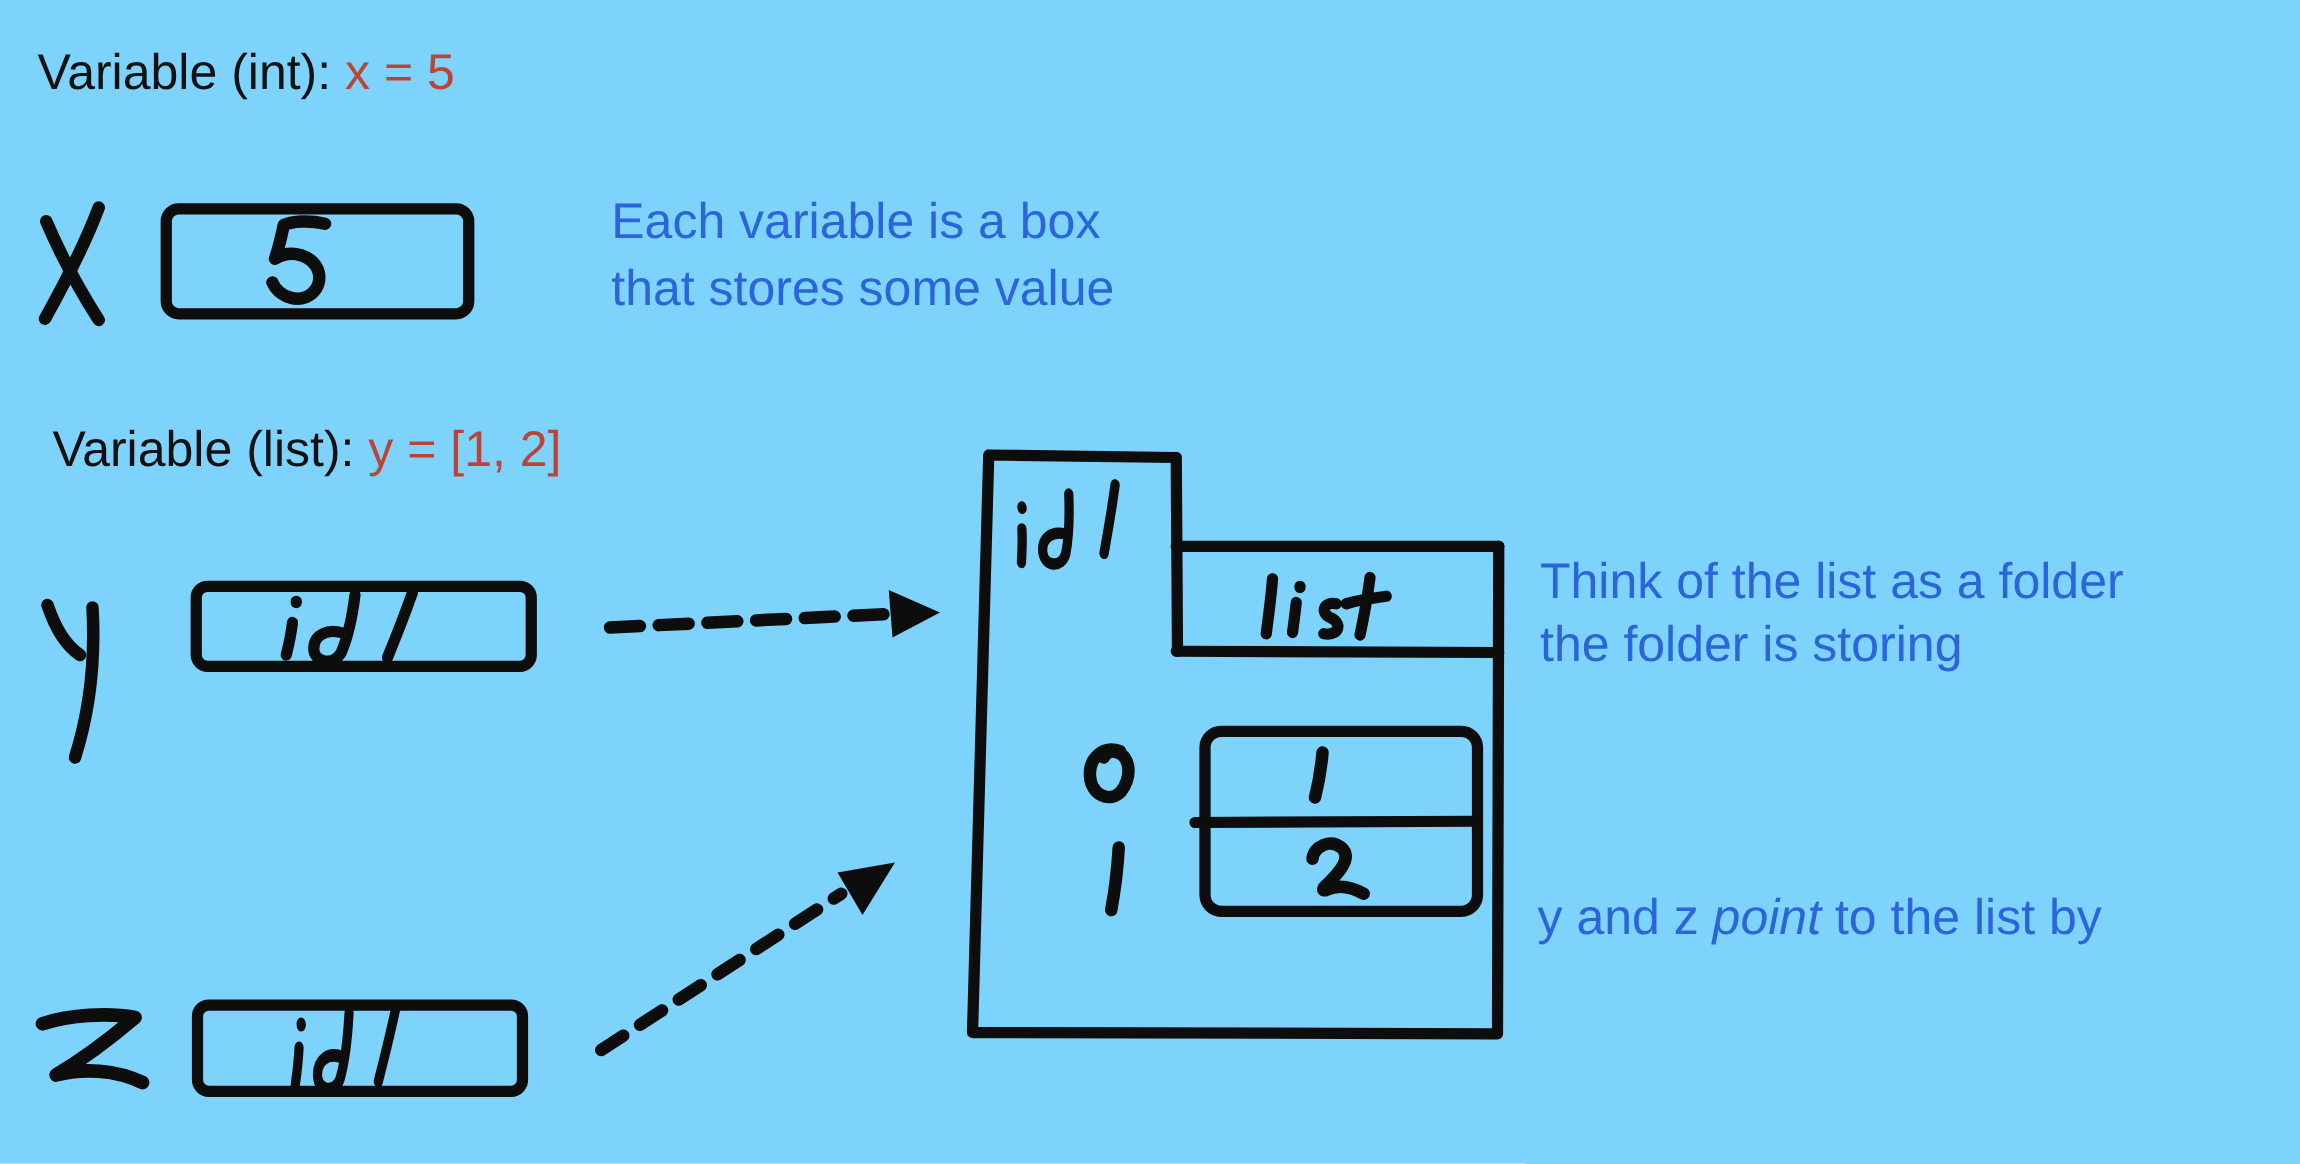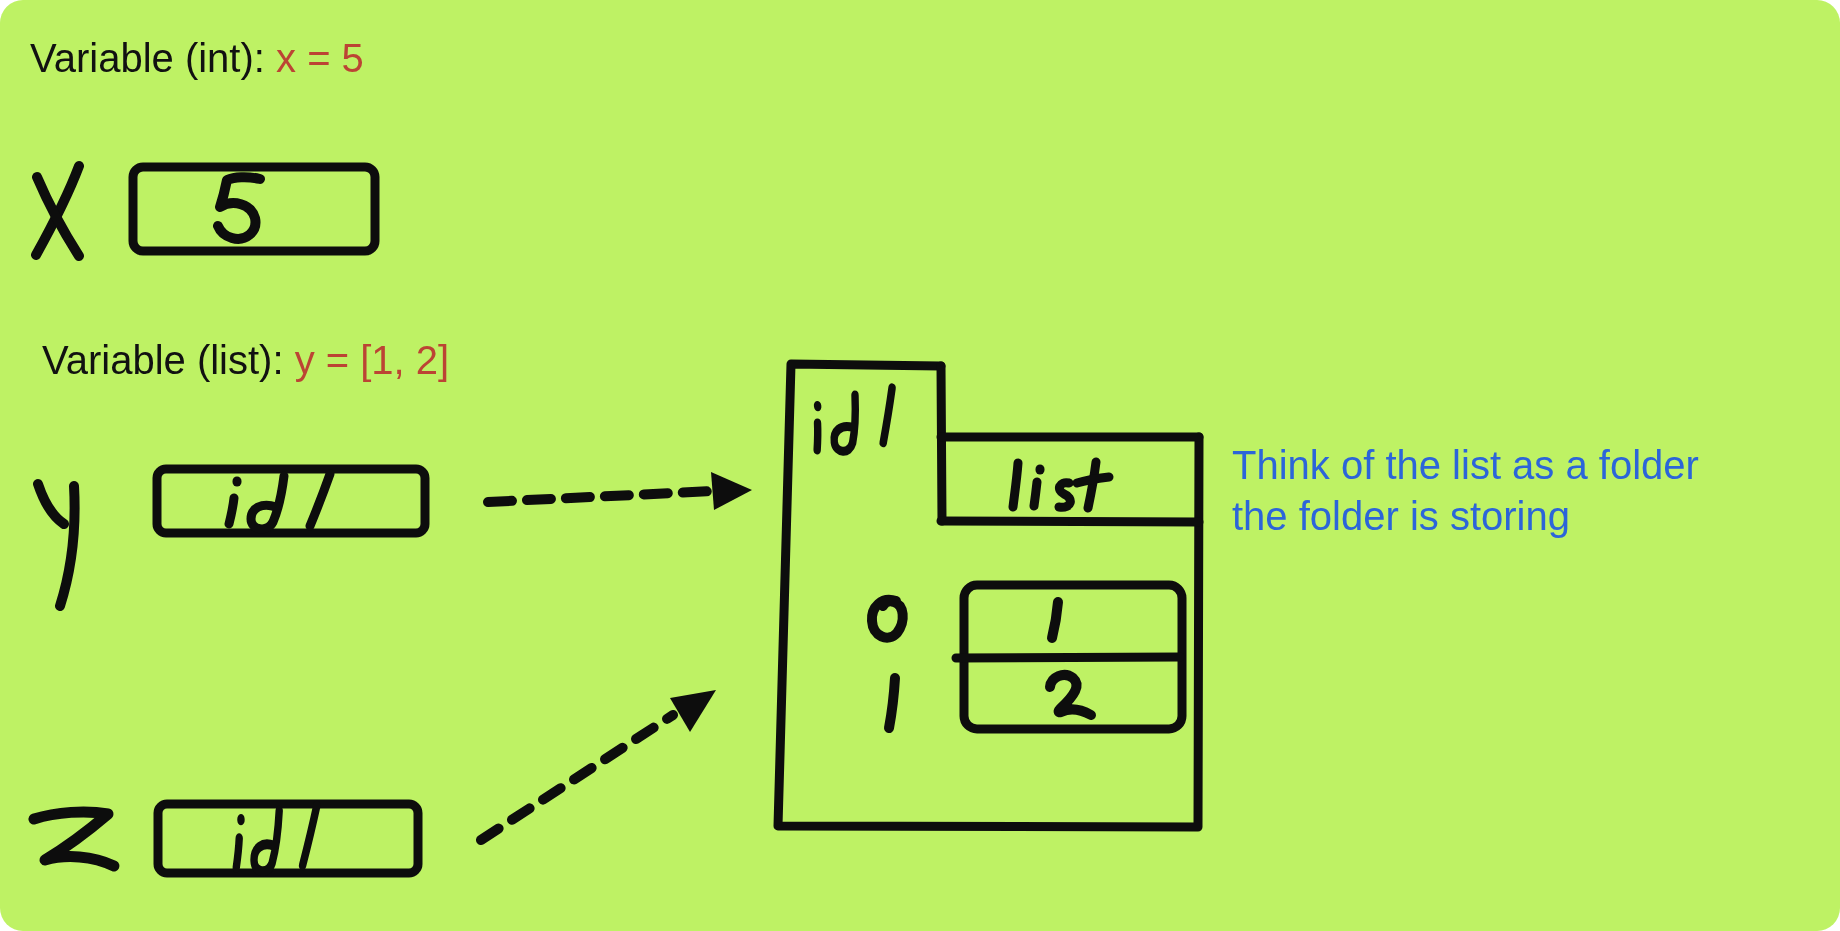--- a/index.html
+++ b/index.html
@@ -1,22 +1,21 @@
 <!DOCTYPE html>
 <html><head>
 <meta charset="utf-8">
 <style>
   html,body{margin:0;padding:0;background:#ffffff;}
   .canvas{
     position:relative;
     width:1840px;height:931px;
-    background:#bef264;
+    background:#7dd3fc;
     overflow:hidden;
     font-family:"Liberation Sans", sans-serif;
-    border-radius:23px;
   }
   .caption{
     position:absolute;
     font-size:40px;
     line-height:48px;
     color:#111111;
     letter-spacing:0px;
     white-space:nowrap;
   }
   .caption .red{color:#bc4434;}
@@ -46,27 +45,32 @@
 
   <div class="caption" style="left:30px;top:34px">
     <span>Variable (int): </span><span class="red">x = 5</span>
   </div>
 
   <div class="caption" style="left:42px;top:336px">
     <span>Variable (list): </span><span class="red">y = [1, 2]</span>
   </div>
 
 
+  <div class="note" style="left:489px;top:150px;line-height:54px">
+    <div>Each variable is a box</div>
+    <div>that stores some value</div>
+  </div>
 
   <div class="note" style="left:1232px;top:440px;line-height:51px">
     <div>Think of the list as a folder</div>
     <div>the folder is storing</div>
   </div>
 
   <div class="note" style="left:1230px;top:709px;line-height:50px">
+    <div><span>y and z </span><em>point</em><span> to the list by</span></div>
   </div>
 
   <svg class="art" viewBox="0 0 1840 931" aria-hidden="false">
     <defs>
       <g id="glyph-id1" class="ink" stroke-width="9">
         <path d="M 13,7 L 13,8"></path>
         <path d="M 10,24 C 9,33 7,42 5,50"></path>
         <path d="M 60,2 C 58,18 55,34 49,48 C 43,59 27,56 27,45 C 27,34 38,28 52,33"></path>
         <path d="M 106,0 C 100,17 93,35 86,52"></path>
       </g>

